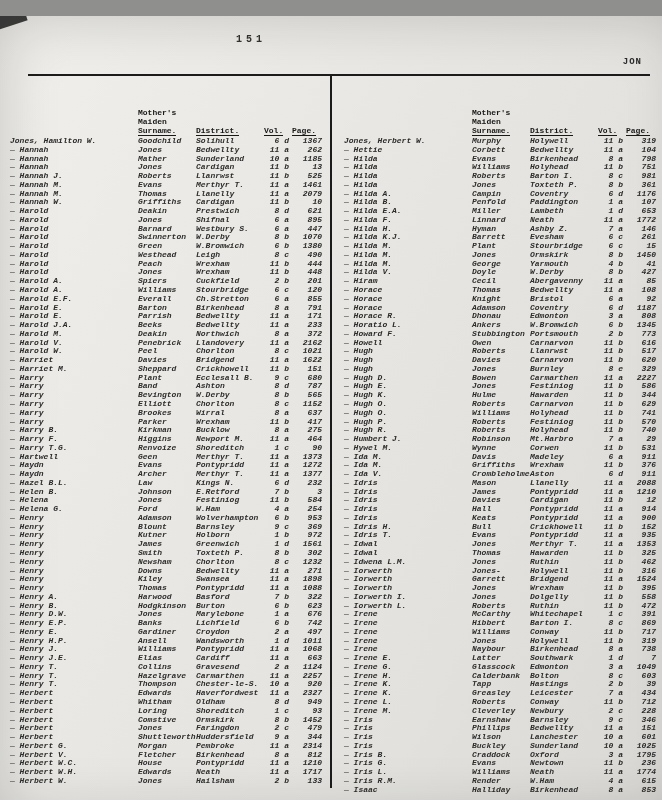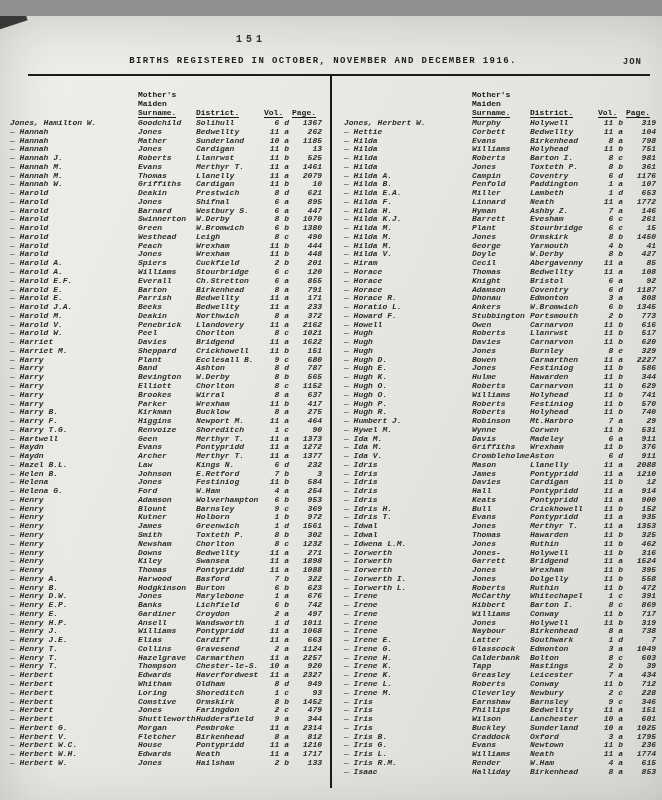--- a/index.html
+++ b/index.html
@@ -33,21 +33,21 @@
     font-size:9px;font-weight:bold;letter-spacing:1px;color:#2a2a2a;text-align:right;
   }
   .hrule{
     position:absolute;top:58px;left:28px;width:622px;height:2px;
     background:#1b1b1b;
   }
   .vrule{
     position:absolute;top:58px;left:330px;width:2px;height:714px;
     background:#1b1b1b;
   }
-  .col{position:absolute;top:64px;width:330px;}
+  .col{position:absolute;top:82px;width:330px;}
   .col-left{left:0;}
   .col-right{left:334px;}
   .colhead,.row{
     display:grid;
     grid-template-columns:128px 58px 68px 28px 34px;
     padding-left:10px;
   }
   .colhead{
     height:38px;align-items:end;
     font-size:8px;font-weight:bold;color:#181818;line-height:9px;
@@ -66,21 +66,20 @@
   .c-vol{text-align:right;padding-right:3px;color:#2b2b2b;}
   .c-page{text-align:right;padding-right:4px;color:#2b2b2b;}
 </style>
 </head>
 <body>
 
 <div class="page">
   <div class="corner-mark"></div>
 
   <div class="page-number">151</div>
-  <div class="doc-title">BIRTHS REGISTERED IN OCTOBER, NOVEMBER AND DECEMBER 1916.</div>
   <div class="corner-tag">JON</div>
 
   <div class="hrule"></div>
   <div class="vrule"></div>
 
   <div class="col col-left">
     <div class="colhead">
       <span></span>
       <span class="maiden-head">
         <div>Mother's</div>

